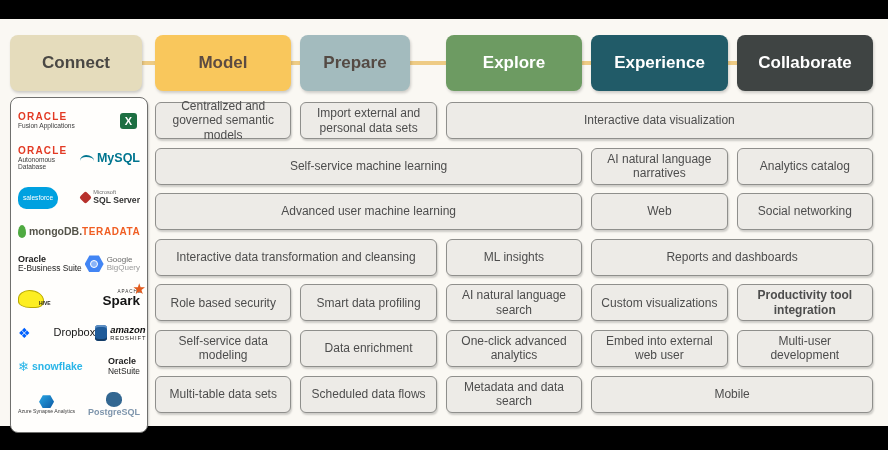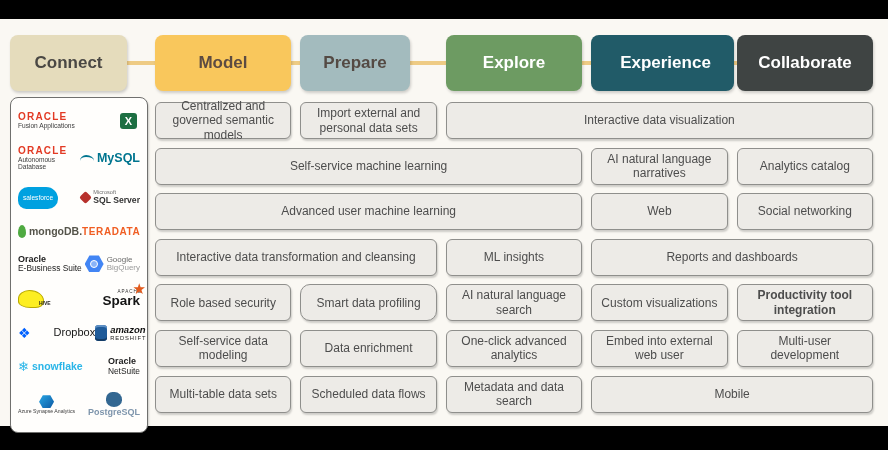--- a/index.html
+++ b/index.html
@@ -15,25 +15,25 @@
   .connector-line{
     position:absolute;left:79px;top:42px;width:726px;height:4px;
     border-radius:2px;z-index:0;
   }
   .hbox{
     position:absolute;top:16px;height:56px;z-index:1;
     display:flex;align-items:center;justify-content:center;
     font-size:17px;font-weight:bold;border-radius:8px;
     box-shadow:1px 2px 3px rgba(0,0,0,0.18);
   }
-  .h0{left:10px;width:117px;}
+  .h0{left:10px;width:132px;}
   .h1{left:155px;width:136px;}
   .h2{left:300px;width:110px;}
   .h3{left:446px;width:136px;}
-  .h4{left:591px;width:137px;padding-left:6px;}
+  .h4{left:591px;width:137px;}
   .h5{left:737px;width:136px;}
   
   .capgrid{
     position:absolute;left:155px;top:83px;width:718px;height:311px;
     display:grid;grid-template-columns:repeat(5,1fr);
     grid-template-rows:repeat(7,37px);column-gap:9px;row-gap:8.6px;
   }
   .cap{
     background:#edebe7;border:1.4px solid #8f8f8c;border-radius:6px;
     display:flex;align-items:center;justify-content:center;text-align:center;
@@ -273,21 +273,21 @@
       <div class="cap" style="grid-area: 2 / 1 / auto / span 3;">Self-service machine learning</div>
       <div class="cap" style="grid-area: 2 / 4 / auto / span 1;">AI natural language narratives</div>
       <div class="cap" style="grid-area: 2 / 5 / auto / span 1;">Analytics catalog</div>
       <div class="cap" style="grid-area: 3 / 1 / auto / span 3;">Advanced user machine learning</div>
       <div class="cap" style="grid-area: 3 / 4 / auto / span 1;">Web</div>
       <div class="cap" style="grid-area: 3 / 5 / auto / span 1;">Social networking</div>
       <div class="cap" style="grid-area: 4 / 1 / auto / span 2;">Interactive data transformation and cleansing</div>
       <div class="cap" style="grid-area: 4 / 3 / auto / span 1;">ML insights</div>
       <div class="cap" style="grid-area: 4 / 4 / auto / span 2;">Reports and dashboards</div>
       <div class="cap" style="grid-area: 5 / 1 / auto / span 1;">Role based security</div>
-      <div class="cap" style="grid-area: 5 / 2 / auto / span 1; border-radius: 10px;">Smart data profiling</div>
+      <div class="cap" style="grid-area: 5 / 2 / auto / span 1;">Smart data profiling</div>
       <div class="cap" style="grid-area: 5 / 3 / auto / span 1;">AI natural language search</div>
       <div class="cap" style="grid-area: 5 / 4 / auto / span 1;">Custom visualizations</div>
       <div class="cap" style="grid-area: 5 / 5 / auto / span 1; font-weight: bold;">Productivity tool integration</div>
       <div class="cap" style="grid-area: 6 / 1 / auto / span 1;">Self-service data modeling</div>
       <div class="cap" style="grid-area: 6 / 2 / auto / span 1;">Data enrichment</div>
       <div class="cap" style="grid-area: 6 / 3 / auto / span 1;">One-click advanced analytics</div>
       <div class="cap" style="grid-area: 6 / 4 / auto / span 1;">Embed into external web user</div>
       <div class="cap" style="grid-area: 6 / 5 / auto / span 1;">Multi-user development</div>
       <div class="cap" style="grid-area: 7 / 1 / auto / span 1;">Multi-table data sets</div>
       <div class="cap" style="grid-area: 7 / 2 / auto / span 1;">Scheduled data flows</div>

